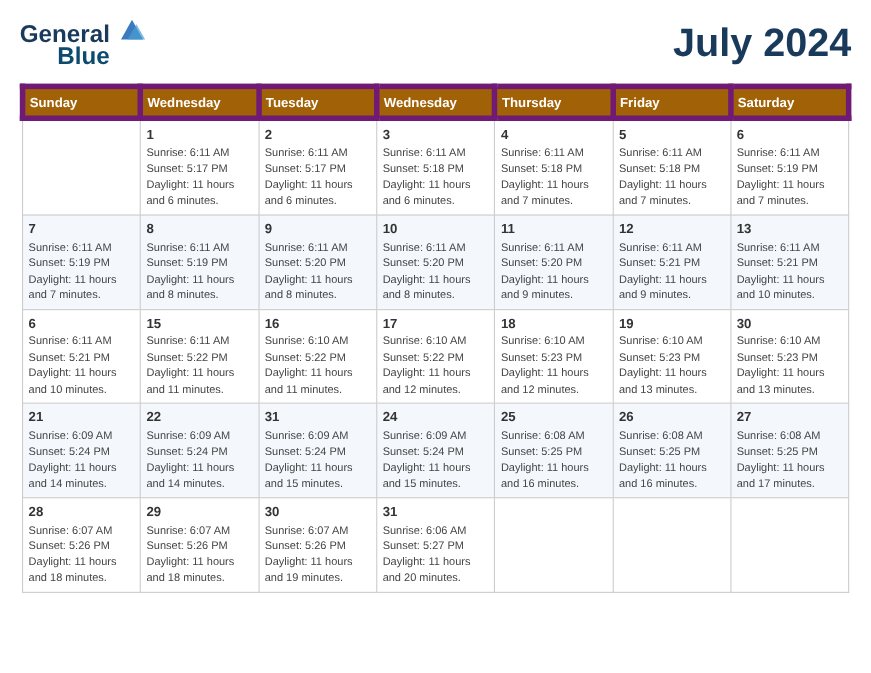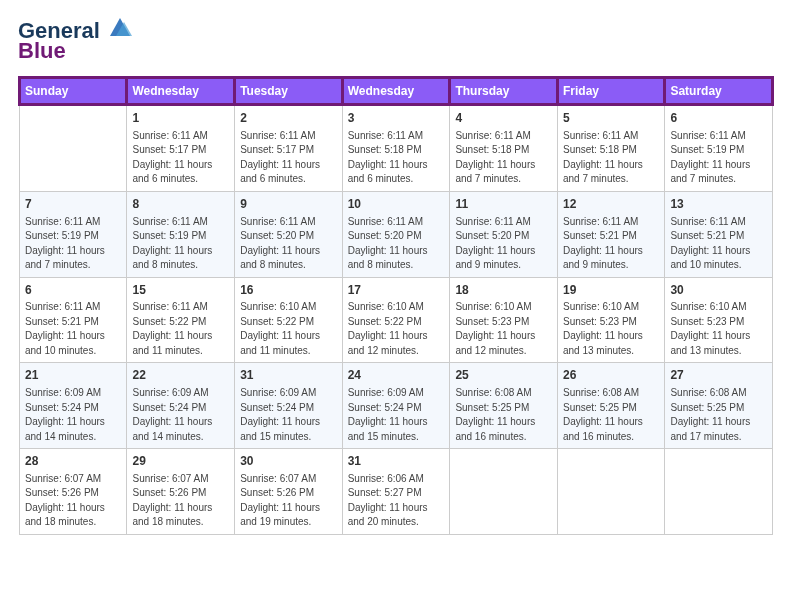--- a/index.html
+++ b/index.html
@@ -34,27 +34,27 @@
     .location {
       font-size: 15px;
       color: #555;
     }
     table {
       width: 100%;
       border-collapse: collapse;
       font-size: 10.5px;
     }
     thead tr th {
-      background: #8b5cf6;
+      background: #a16207;
       color: #fff;
       padding: 5px 4px;
       text-align: left;
       font-size: 12px;
       font-weight: bold;
-      border: 3px solid #701a75;
+      border: 5px solid #701a75;
     }
     tbody tr td {
       border: 1px solid #ccc;
       vertical-align: top;
       padding: 4px 5px;
       height: 82px;
       width: 108px;
       color: #333;
       line-height: 1.4;
     }
@@ -86,24 +86,25 @@
   <div class="header">
     <div class="logo">
       <div>
         <div style="display:flex;align-items:center;">
           <span style="font-size:22px;font-weight:bold;color:#1a3a5c;">General</span>
           <svg width="32" height="28" viewBox="0 0 32 28" style="margin-left:2px;margin-top:-6px;">
             <polygon points="8,22 18,4 28,22" fill="#3a7abf"></polygon>
             <polygon points="14,22 22,8 30,22" fill="#4a9fd4" opacity="0.7"></polygon>
           </svg>
         </div>
-        <span style="font-size:22px;font-weight:bold;color:#701a75;display:block;margin-top:-6px;">Blue</span>
+        <span style="font-size:22px;font-weight:bold;color:#0c4a6e;display:block;margin-top:-6px;text-align:center;">Blue</span>
       </div>
     </div>
     <div class="title-block">
+      <div class="month-title">July 2024</div>
     </div>
   </div>
 
   <table>
     <thead>
       <tr id="header-row">
           <th>Sunday</th>
           <th>Wednesday</th>
           <th>Tuesday</th>
           <th>Wednesday</th>

